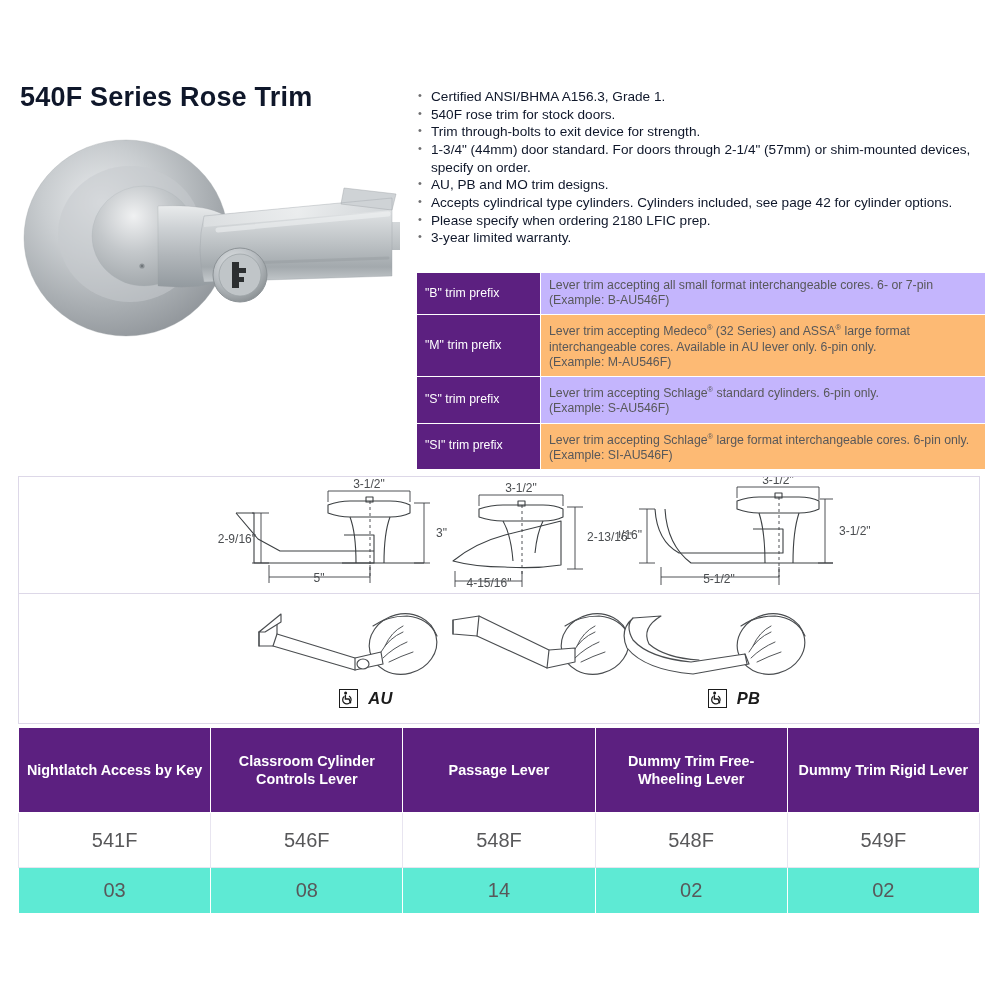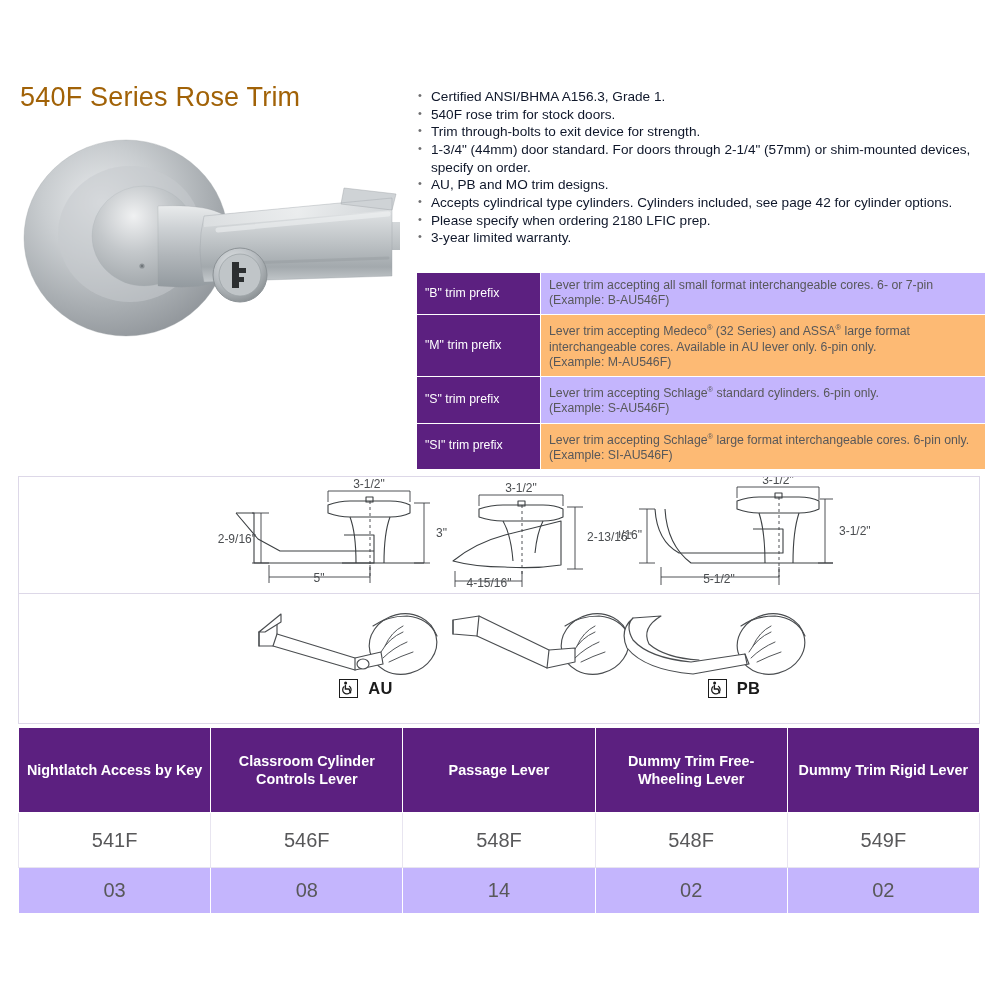--- a/index.html
+++ b/index.html
@@ -15,23 +15,24 @@
     color: #4d4d4d;
     overflow: hidden;
   }
 
   
   .page-title {
     position: absolute;
     left: 20px;
     top: 82px;
     font-size: 27px;
-    color: #a16207;
+    color: #0f172a;
     letter-spacing: 0.2px;
     white-space: nowrap;
+    font-weight: bold;
   }
 
   
   .product-photo {
     position: absolute;
     left: 8px;
     top: 130px;
     width: 400px;
     height: 215px;
   }
@@ -128,27 +129,28 @@
   }
   .lever-item {
     position: absolute;
     top: 8px;
     width: 230px;
     height: 120px;
   }
   .lever-art { height: 82px; }
   .lever-label {
     position: absolute;
-    bottom: 24px;
+    bottom: 14px;
     left: 0;
     width: 100%;
     display: flex;
     align-items: flex-end;
     justify-content: center;
     gap: 10px;
+    font-style: italic;
   }
   .access-icon {
     width: 19px;
     height: 19px;
     border: 1.4px solid #1b1b1b;
     box-sizing: border-box;
     display: inline-block;
   }
   .lever-code {
     font-size: 16.5px;
@@ -181,21 +183,21 @@
   .func-table td {
     text-align: center;
     font-size: 20px;
     color: #58585a;
     padding: 14px 4px;
     height: 26px;
     border: 1.6px solid #e8e5f0;
     background: #ffffff;
   }
   .func-table tr.shade td {
-    background: #c4b5fd;
+    background: #5eead4;
     border-color: #ffffff;
     padding: 11px 4px;
     height: 20px;
   }
 </style>
 </head>
 <body>
 
 <div class="page-title">540F Series Rose Trim</div>
 

